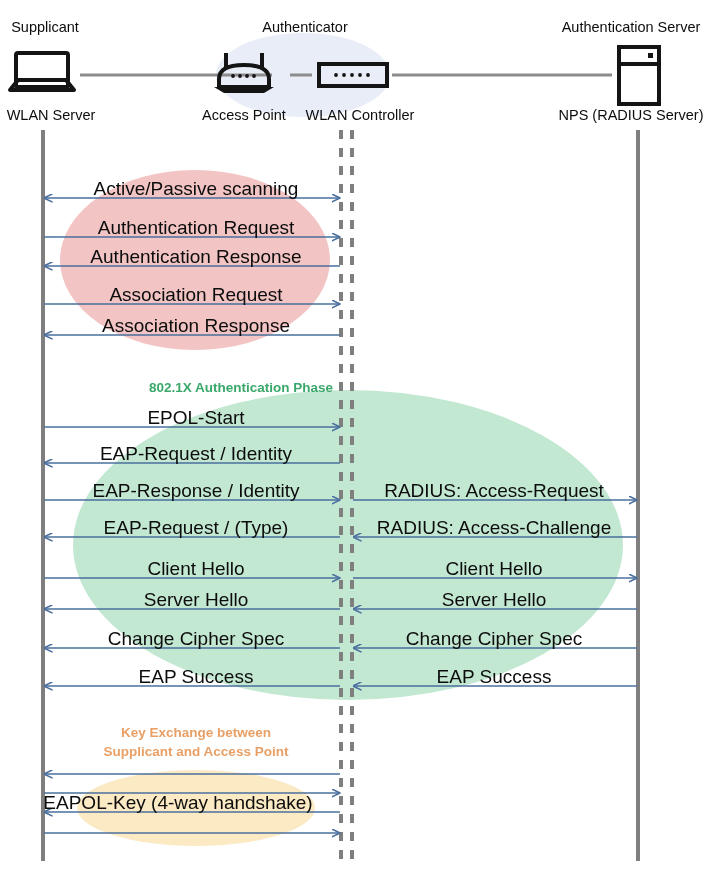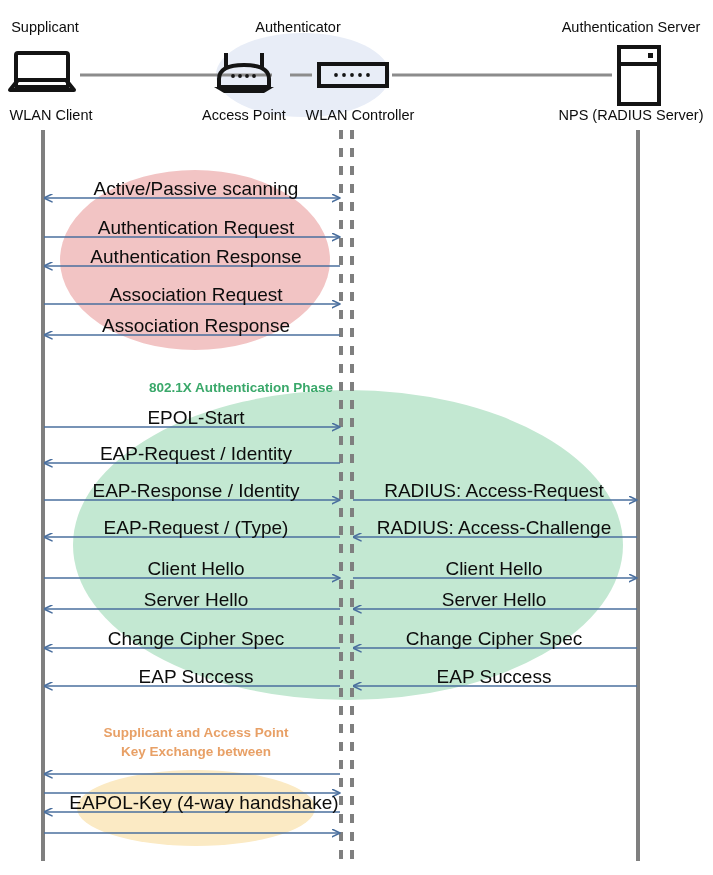--- a/index.html
+++ b/index.html
@@ -120,34 +120,34 @@
       <line x1="353" y1="648" x2="637" y2="648" stroke="#4a6f9e" stroke-width="1.7" marker-start="url(#al)"></line>
       <line x1="44" y1="686" x2="340" y2="686" stroke="#4a6f9e" stroke-width="1.7" marker-start="url(#al)"></line>
       <line x1="353" y1="686" x2="637" y2="686" stroke="#4a6f9e" stroke-width="1.7" marker-start="url(#al)"></line>
       <line x1="44" y1="774" x2="340" y2="774" stroke="#4a6f9e" stroke-width="1.7" marker-start="url(#al)"></line>
       <line x1="44" y1="793" x2="340" y2="793" stroke="#4a6f9e" stroke-width="1.7" marker-end="url(#ar)"></line>
       <line x1="44" y1="812" x2="340" y2="812" stroke="#4a6f9e" stroke-width="1.7" marker-start="url(#al)"></line>
       <line x1="44" y1="833" x2="340" y2="833" stroke="#4a6f9e" stroke-width="1.7" marker-end="url(#ar)"></line>
     </svg>
 
   <div class="lbl role-title ctr" style="left:45px; top:20px;">Supplicant</div>
-  <div class="lbl role-title ctr" style="left:298px; top:20px;">Authenticator</div>
+  <div class="lbl role-title ctr" style="left:305px; top:20px;">Authenticator</div>
   <div class="lbl role-title ctr" style="left:631px; top:20px;">Authentication Server</div>
 
-  <div class="lbl node-name ctr" style="left:51px; top:108px;">WLAN Client</div>
+  <div class="lbl node-name ctr" style="left:51px; top:108px;">WLAN Server</div>
   <div class="lbl node-name ctr" style="left:244px; top:108px;">Access Point</div>
   <div class="lbl node-name ctr" style="left:360px; top:108px;">WLAN Controller</div>
   <div class="lbl node-name ctr" style="left:631px; top:108px;">NPS (RADIUS Server)</div>
 
 
   <div class="lbl phase-title ctr" style="left:201px; top:378px; color:#3aa86a;margin-left:40px;">802.1X Authentication Phase</div>
 
   <div class="lbl phase-title ctr" style="left:196px; top:723px; color:#e8a066;">
+    <div>Key Exchange between</div>
     <div>Supplicant and Access Point</div>
-    <div>Key Exchange between</div>
   </div>
 
   <div id="msg-labels">
       <div class="lbl msg" style="left: 196px; top: 179px;">Active/Passive scanning</div>
       <div class="lbl msg" style="left: 196px; top: 218px;">Authentication Request</div>
       <div class="lbl msg" style="left: 196px; top: 247px;">Authentication Response</div>
       <div class="lbl msg" style="left: 196px; top: 285px;">Association Request</div>
       <div class="lbl msg" style="left: 196px; top: 316px;">Association Response</div>
       <div class="lbl msg" style="left: 196px; top: 408px;">EPOL-Start</div>
       <div class="lbl msg" style="left: 196px; top: 444px;">EAP-Request / Identity</div>
@@ -156,16 +156,16 @@
       <div class="lbl msg" style="left: 196px; top: 518px;">EAP-Request / (Type)</div>
       <div class="lbl msg" style="left: 494px; top: 518px;">RADIUS: Access-Challenge</div>
       <div class="lbl msg" style="left: 196px; top: 559px;">Client Hello</div>
       <div class="lbl msg" style="left: 494px; top: 559px;">Client Hello</div>
       <div class="lbl msg" style="left: 196px; top: 590px;">Server Hello</div>
       <div class="lbl msg" style="left: 494px; top: 590px;">Server Hello</div>
       <div class="lbl msg" style="left: 196px; top: 629px;">Change Cipher Spec</div>
       <div class="lbl msg" style="left: 494px; top: 629px;">Change Cipher Spec</div>
       <div class="lbl msg" style="left: 196px; top: 667px;">EAP Success</div>
       <div class="lbl msg" style="left: 494px; top: 667px;">EAP Success</div>
-      <div class="lbl msg" style="left: 204px; top: 793px; text-align: center;">EAPOL-Key (4-way handshake)</div>
+      <div class="lbl msg" style="left: 178px; top: 793px; text-align: center;">EAPOL-Key (4-way handshake)</div>
     </div>
 
 </div>
 
 </body></html>

